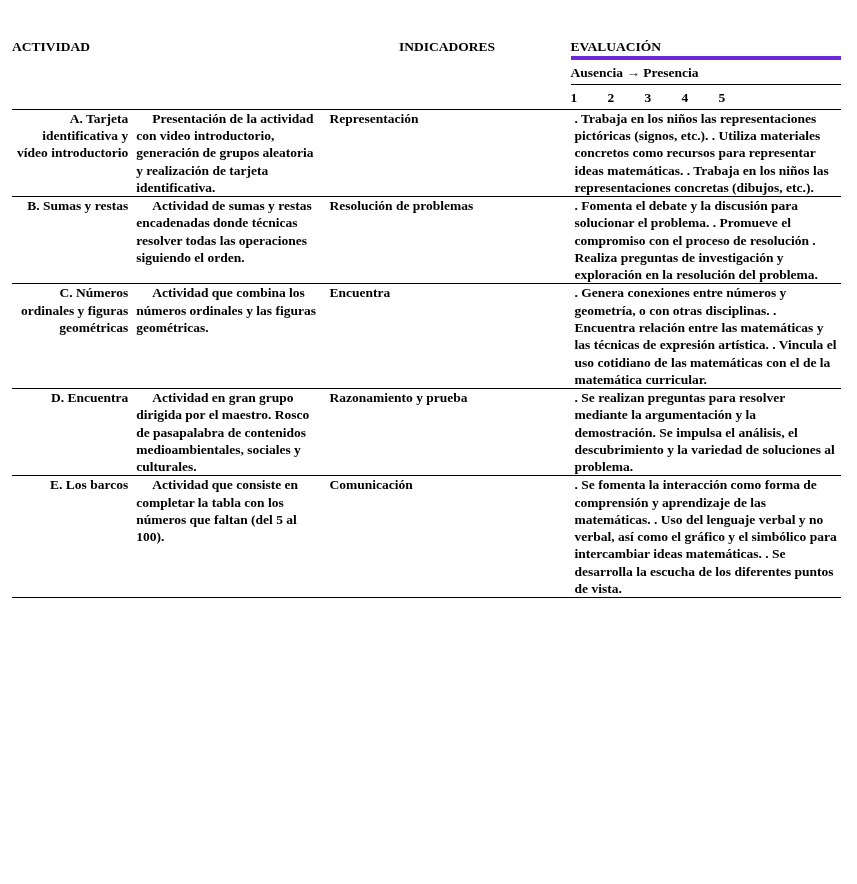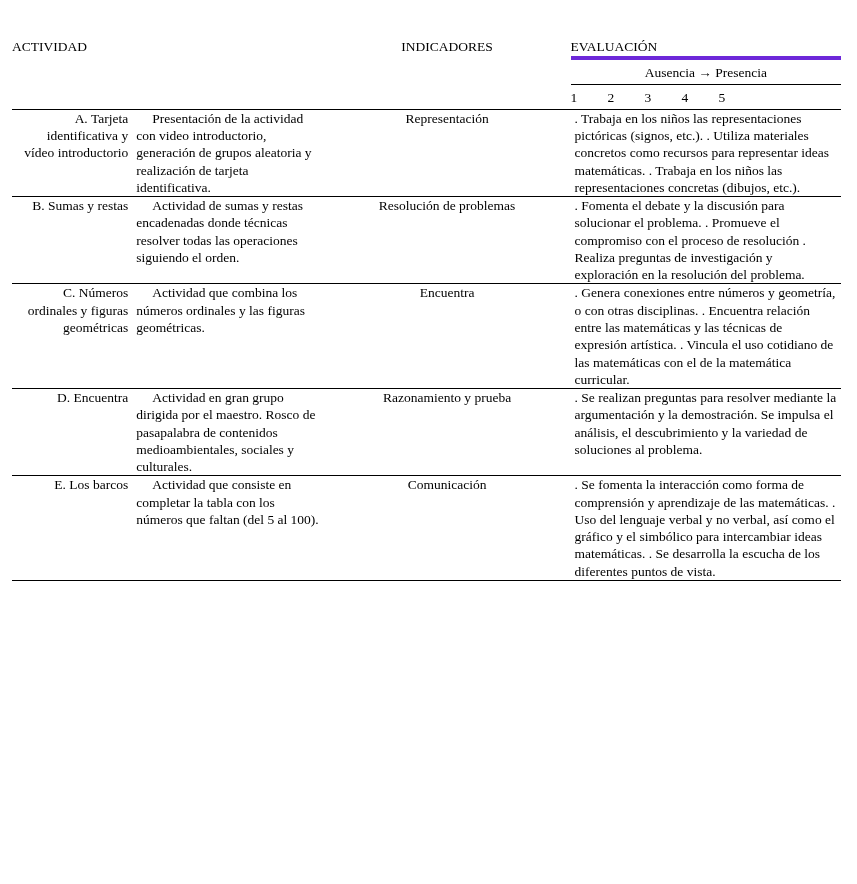--- a/index.html
+++ b/index.html
@@ -23,21 +23,21 @@
   }
   table.matrix {
     width: 100%;
     border-collapse: collapse;
     font-size: 13.5px;
     line-height: 1.28;
   }
   table.matrix td, table.matrix th {
     vertical-align: top;
     padding: 0;
-    font-weight: normal;
+    font-weight: bold;
   }
 
   
   .col-act   { width: 108px; }
   .col-desc  { width: 172px; }
   .col-ind   { width: 222px; }
   .col-eval  { width: 243px; }
 
   
   .hdr-row td {
@@ -55,21 +55,20 @@
   }
   .eval-title {
     border-bottom: 4px solid #6d28d9;
     display: block;
     padding-bottom: 1px;
   }
   .eval-sub {
     display: block;
     border-bottom: 1px solid #000;
     padding: 4px 0 2px 0;
-    text-align: center;
   }
   .scale {
     display: flex;
     gap: 0;
     padding: 4px 0 3px 0;
   }
   .scale span {
     width: 37px;
     display: inline-block;
   }
@@ -87,21 +86,21 @@
   .brow > td.c-act {
     text-align: right;
     padding-left: 4px;
     padding-right: 4px;
   }
   .brow > td.c-desc {
     text-indent: 16px;
     padding-left: 4px;
   }
   .brow > td.c-ind {
-    text-align: center;
+    text-align: left;
     padding-left: 6px;
     padding-right: 6px;
   }
   .brow > td.c-eval {
     padding-left: 4px;
     padding-right: 4px;
   }
   .sep td {
     border-top: 1px solid #000;
     height: 0;

